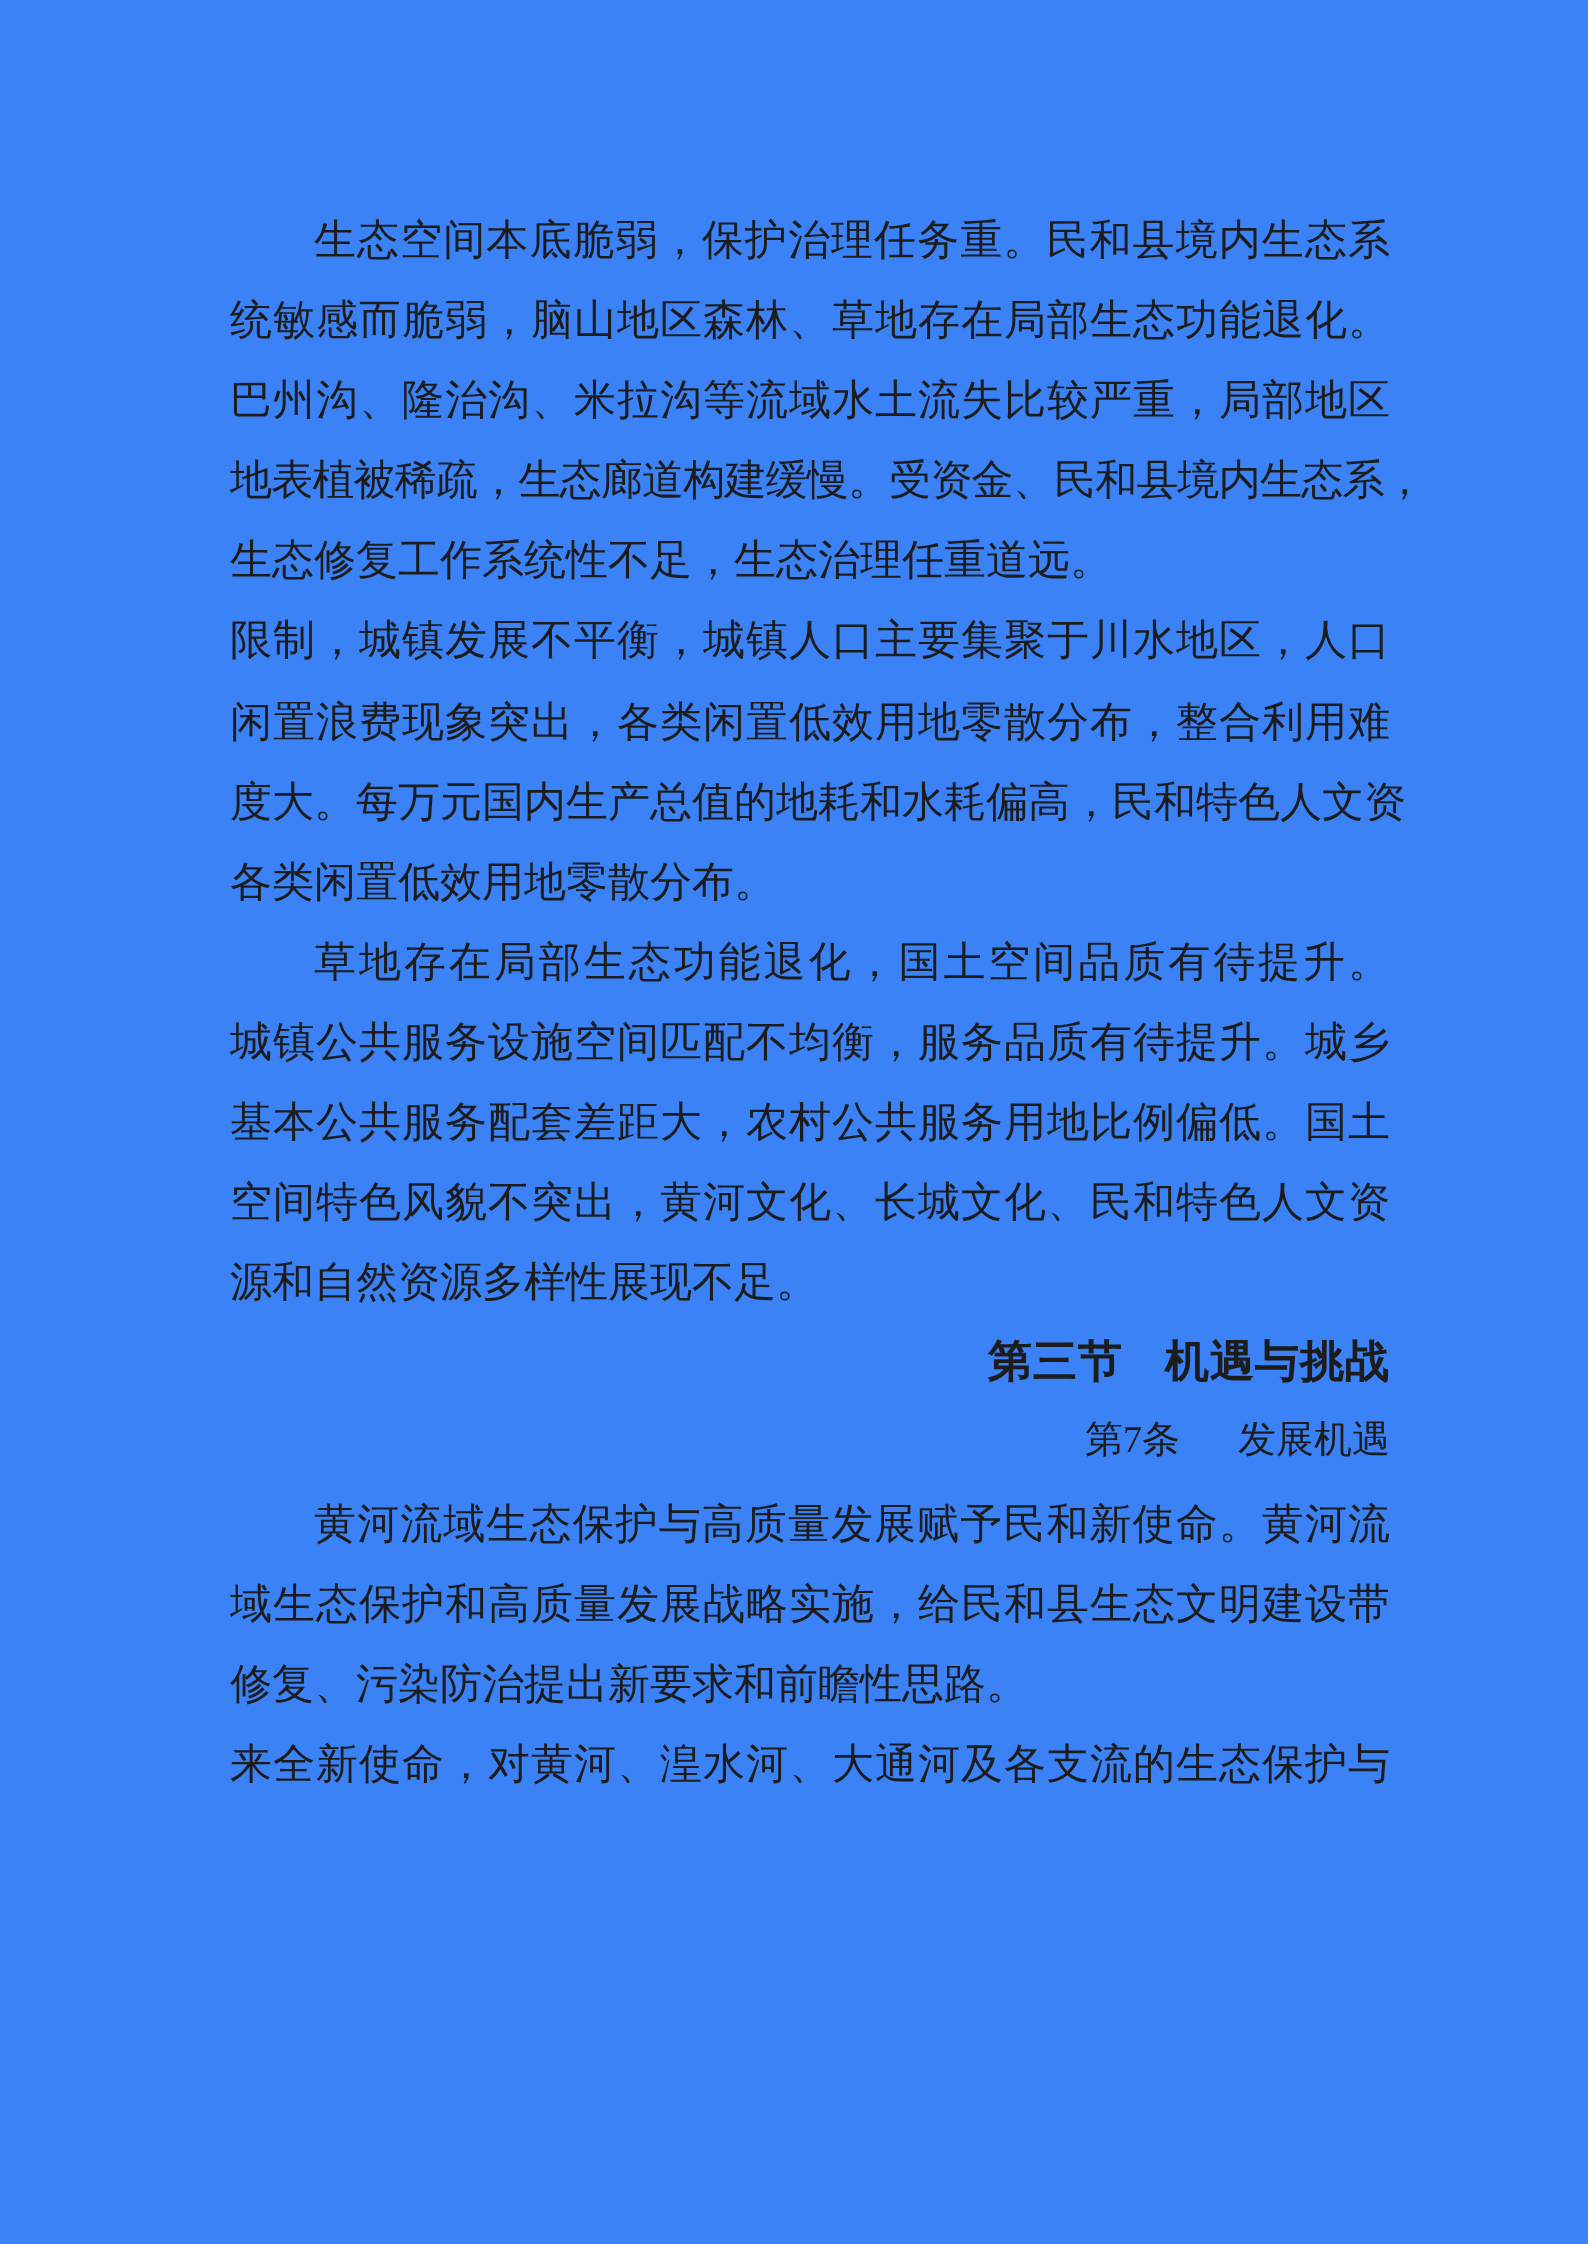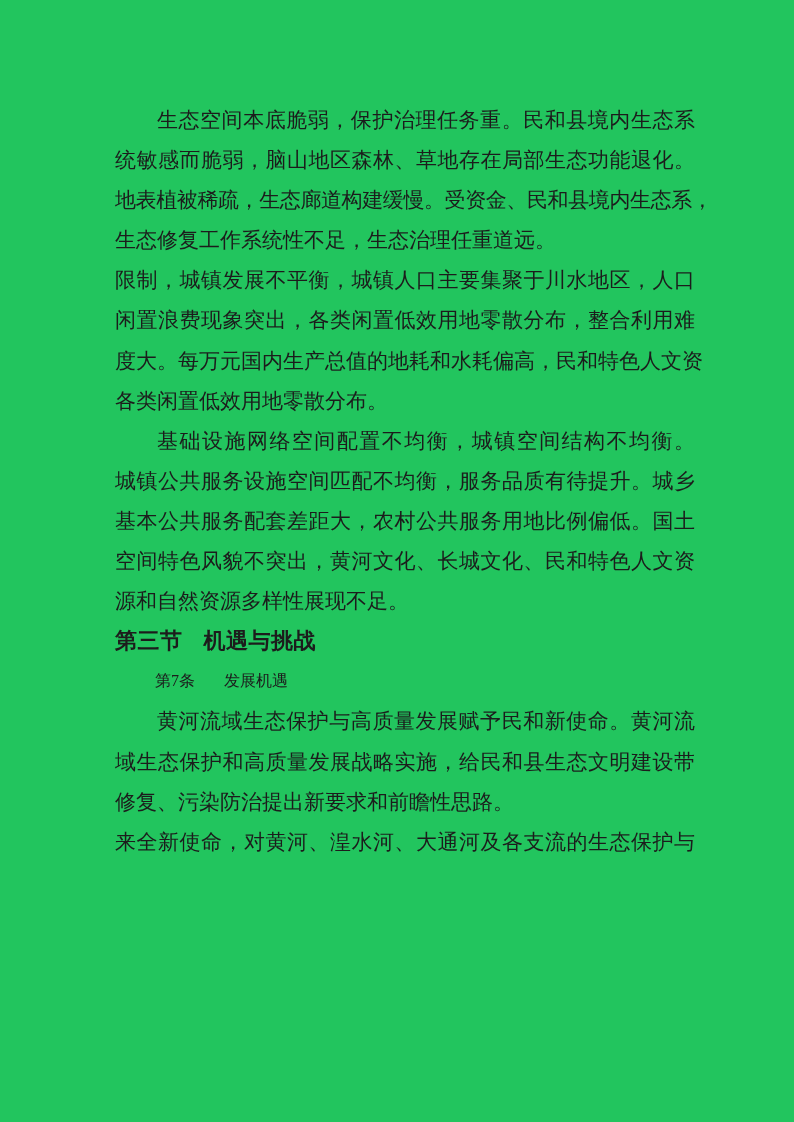--- a/index.html
+++ b/index.html
@@ -4,21 +4,21 @@
 <style>
   html, body {
     margin: 0;
     padding: 0;
     background: #ffffff;
   }
   .page {
     position: relative;
     width: 794px;
     height: 1122px;
-    background: #22c55e;
+    background: #3b82f6;
     overflow: hidden;
     font-family: "Liberation Serif", serif;
     color: #1c1c1c;
   }
   .content {
     position: absolute;
     left: 115px;
     top: 100px;
     width: 580px;
   }
@@ -37,61 +37,63 @@
   .line.last {
     text-align-last: left;
     -moz-text-align-last: left;
   }
   .line.squeeze {
     letter-spacing: -0.4px;
   }
   .section-heading {
     height: 40.1px;
     line-height: 40.1px;
-    text-align: left;
+    text-align: right;
     font-family: "Liberation Sans", sans-serif;
     font-weight: 700;
     font-size: 22px;
     letter-spacing: 0.5px;
   }
   .section-heading .heading-title {
     margin-left: 21px;
   }
   .article-heading {
     height: 40.1px;
     line-height: 40.1px;
-    font-size: 16px;
+    font-size: 19px;
     padding-left: 40px;
+    text-align: right;
   }
   .article-heading .article-title {
     margin-left: 29px;
   }
 </style>
 </head>
 <body>
 
 <div class="page">
   <div class="content">
 
     <div class="para">
       <div class="line first">生态空间本底脆弱，保护治理任务重。民和县境内生态系</div>
       <div class="line">统敏感而脆弱，脑山地区森林、草地存在局部生态功能退化。</div>
+      <div class="line">巴州沟、隆治沟、米拉沟等流域水土流失比较严重，局部地区</div>
       <div class="line squeeze">地表植被稀疏，生态廊道构建缓慢。受资金、民和县境内生态系，</div>
       <div class="line last">生态修复工作系统性不足，生态治理任重道远。</div>
     </div>
 
     <div class="para">
       <div class="line">限制，城镇发展不平衡，城镇人口主要集聚于川水地区，人口</div>
       <div class="line">闲置浪费现象突出，各类闲置低效用地零散分布，整合利用难</div>
       <div class="line">度大。每万元国内生产总值的地耗和水耗偏高，民和特色人文资</div>
       <div class="line last">各类闲置低效用地零散分布。</div>
     </div>
 
     <div class="para">
-      <div class="line first">基础设施网络空间配置不均衡，城镇空间结构不均衡。</div>
+      <div class="line first">草地存在局部生态功能退化，国土空间品质有待提升。</div>
       <div class="line">城镇公共服务设施空间匹配不均衡，服务品质有待提升。城乡</div>
       <div class="line">基本公共服务配套差距大，农村公共服务用地比例偏低。国土</div>
       <div class="line">空间特色风貌不突出，黄河文化、长城文化、民和特色人文资</div>
       <div class="line last">源和自然资源多样性展现不足。</div>
     </div>
 
     <div class="section-heading">
       <span>第三节</span><span class="heading-title">机遇与挑战</span>
     </div>
 

